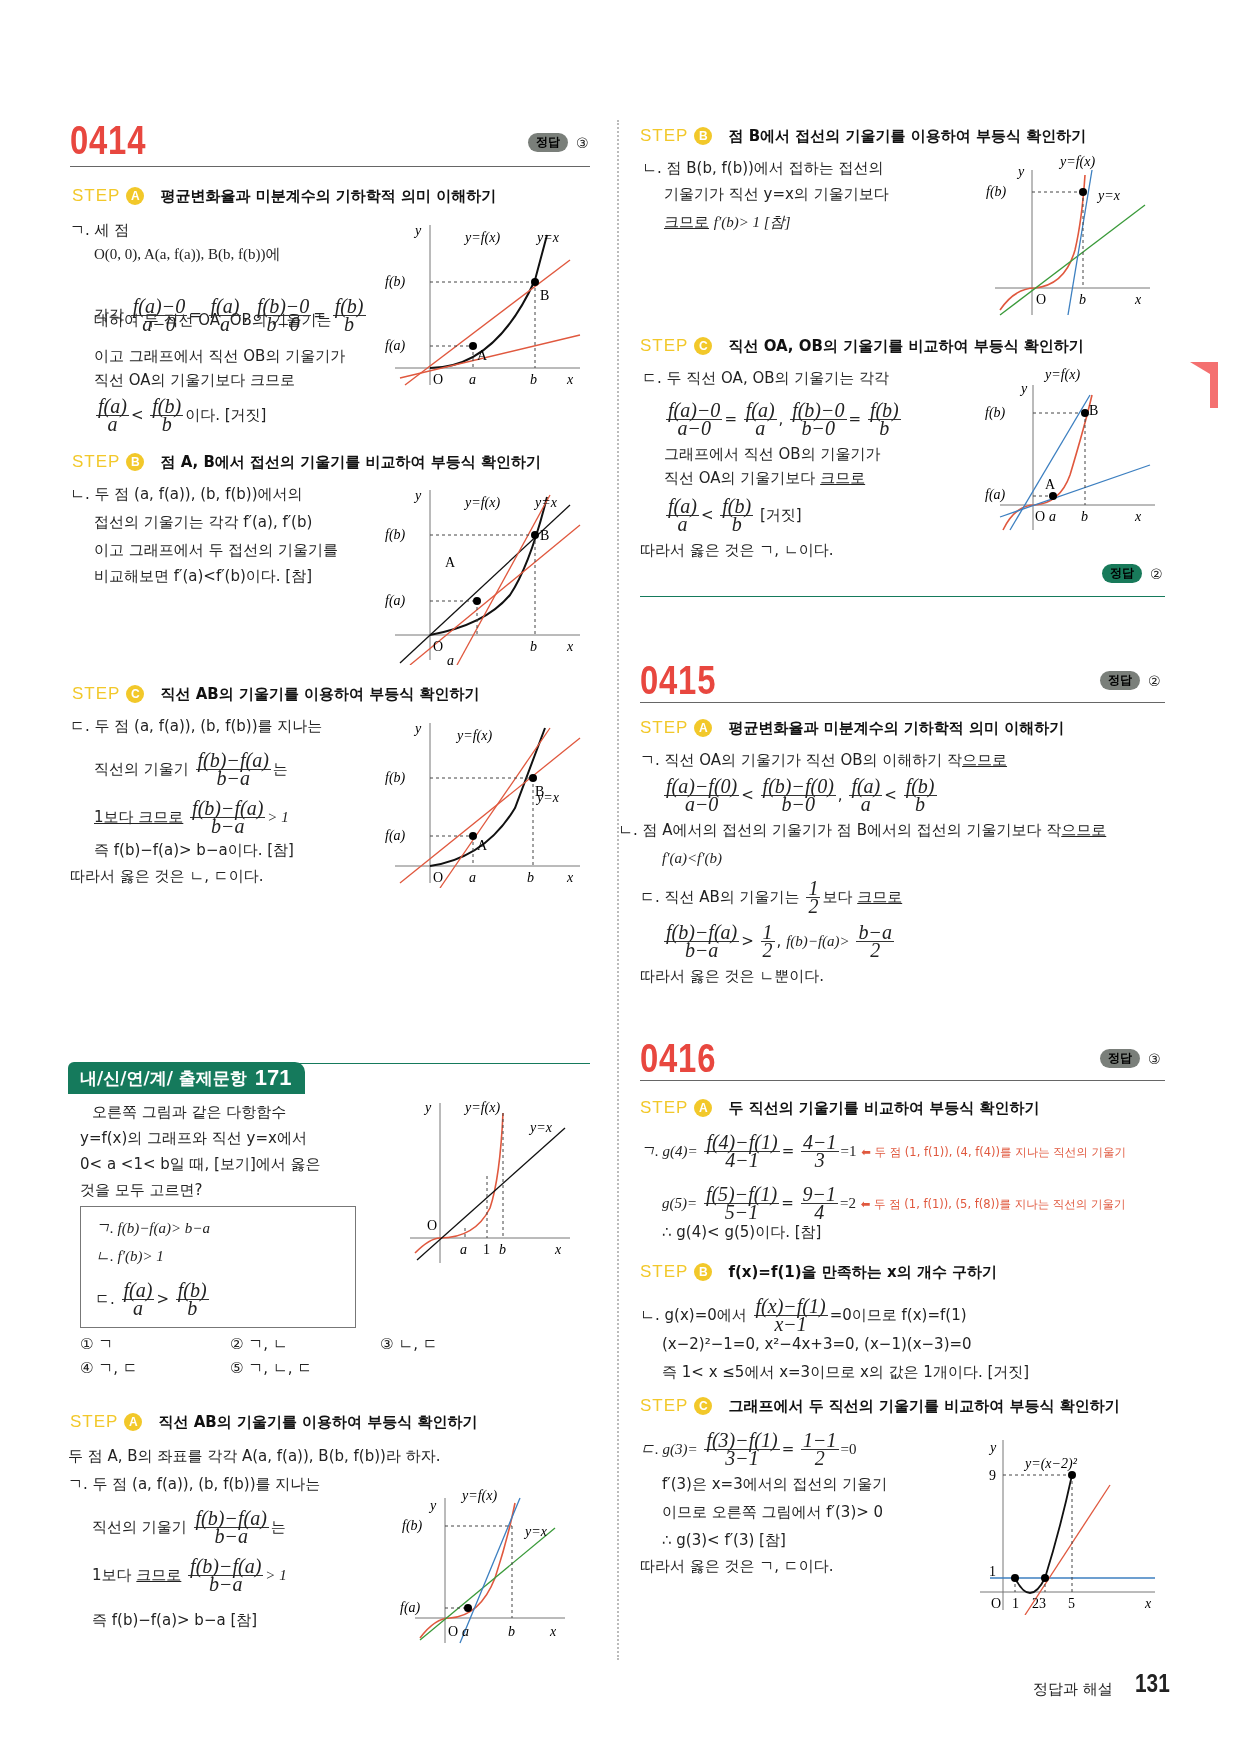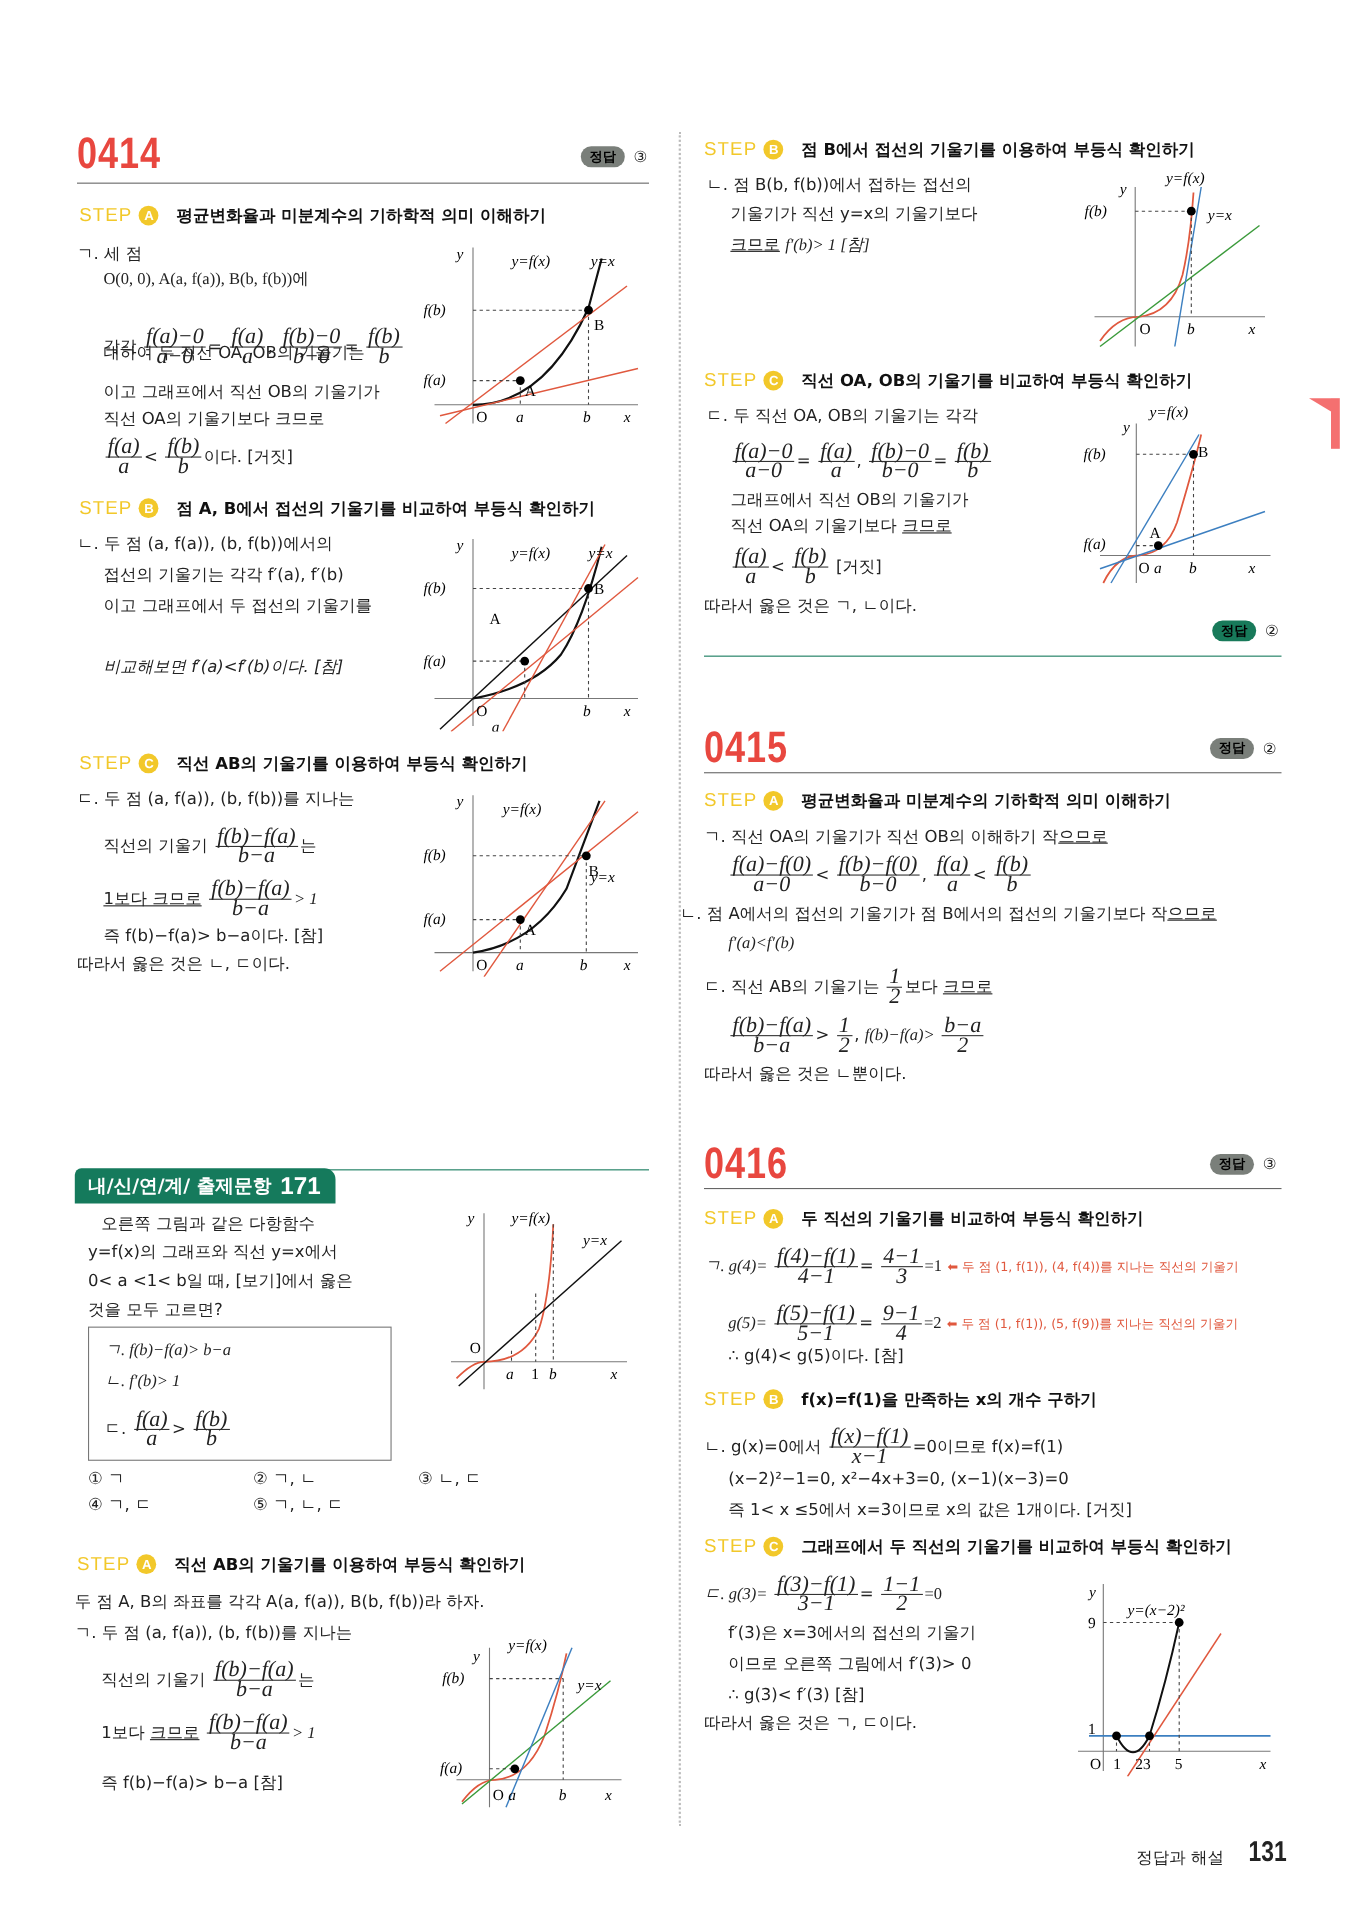--- a/index.html
+++ b/index.html
@@ -126,21 +126,21 @@
 </svg>
 
 <div class="step" style="left:72px;top:452px;">
   <span class="st">STEP</span>
     <span class="circ">B</span>
   <span>점 A, B에서 접선의 기울기를 비교하여 부등식 확인하기</span>
 </div>
 <div class="line" style="left:70px;top:484px;">ㄴ. 두 점 (a, f(a)), (b, f(b))에서의</div>
 <div class="line" style="left:94px;top:512px;">접선의 기울기는 각각 f′(a), f′(b)</div>
 <div class="line" style="left:94px;top:540px;">이고 그래프에서 두 접선의 기울기를</div>
-<div class="line" style="left:94px;top:596px;font-style:italic;">비교해보면 f′(a)&lt;f′(b)이다. [참]</div>
+<div class="line" style="left:94px;top:566px;">비교해보면 f′(a)&lt;f′(b)이다. [참]</div>
 
 <svg class="abs" style="left:385px;top:485px;" width="200" height="180">
   <line x1="10" y1="150" x2="195" y2="150" stroke="#777"></line>
   <line x1="45" y1="175" x2="45" y2="5" stroke="#777"></line>
   <path d="M45,150 Q100,140 125,110 Q145,80 162,12" stroke="#111" stroke-width="2" fill="none"></path>
   <line x1="15" y1="178" x2="185" y2="20" stroke="#111" stroke-width="1.3"></line>
   <line x1="25" y1="180" x2="195" y2="40" stroke="#e0583e" stroke-width="1.3"></line>
   <line x1="72" y1="180" x2="165" y2="10" stroke="#e0583e" stroke-width="1.3"></line>
   <line x1="45" y1="50" x2="150" y2="50" stroke="#444" stroke-dasharray="3,3"></line>
   <line x1="45" y1="116" x2="92" y2="116" stroke="#444" stroke-dasharray="3,3"></line>
@@ -488,21 +488,21 @@
 <div class="line" style="left:662px;top:1186px;">
   <span class="math">g(5)=</span>
   <span class="frac">
       <span class="num">f(5)−f(1)</span>
       <span>5−1</span>
     </span>=
   <span class="frac">
       <span class="num">9−1</span>
       <span>4</span>
     </span><span class="rm">=2</span>
-  <span class="note">⬅ 두 점 (1, f(1)), (5, f(9))를 지나는 직선의 기울기</span>
+  <span class="note">⬅ 두 점 (1, f(1)), (5, f(8))를 지나는 직선의 기울기</span>
 </div>
 <div class="line" style="left:662px;top:1222px;">∴ g(4)&lt; g(5)이다. [참]</div>
 
 <div class="step" style="left:640px;top:1262px;">
   <span class="st">STEP</span>
     <span class="circ">B</span>
   <span>f(x)=f(1)을 만족하는 x의 개수 구하기</span>
 </div>
 <div class="line" style="left:640px;top:1298px;">
   <span>ㄴ. g(x)=0에서</span>

